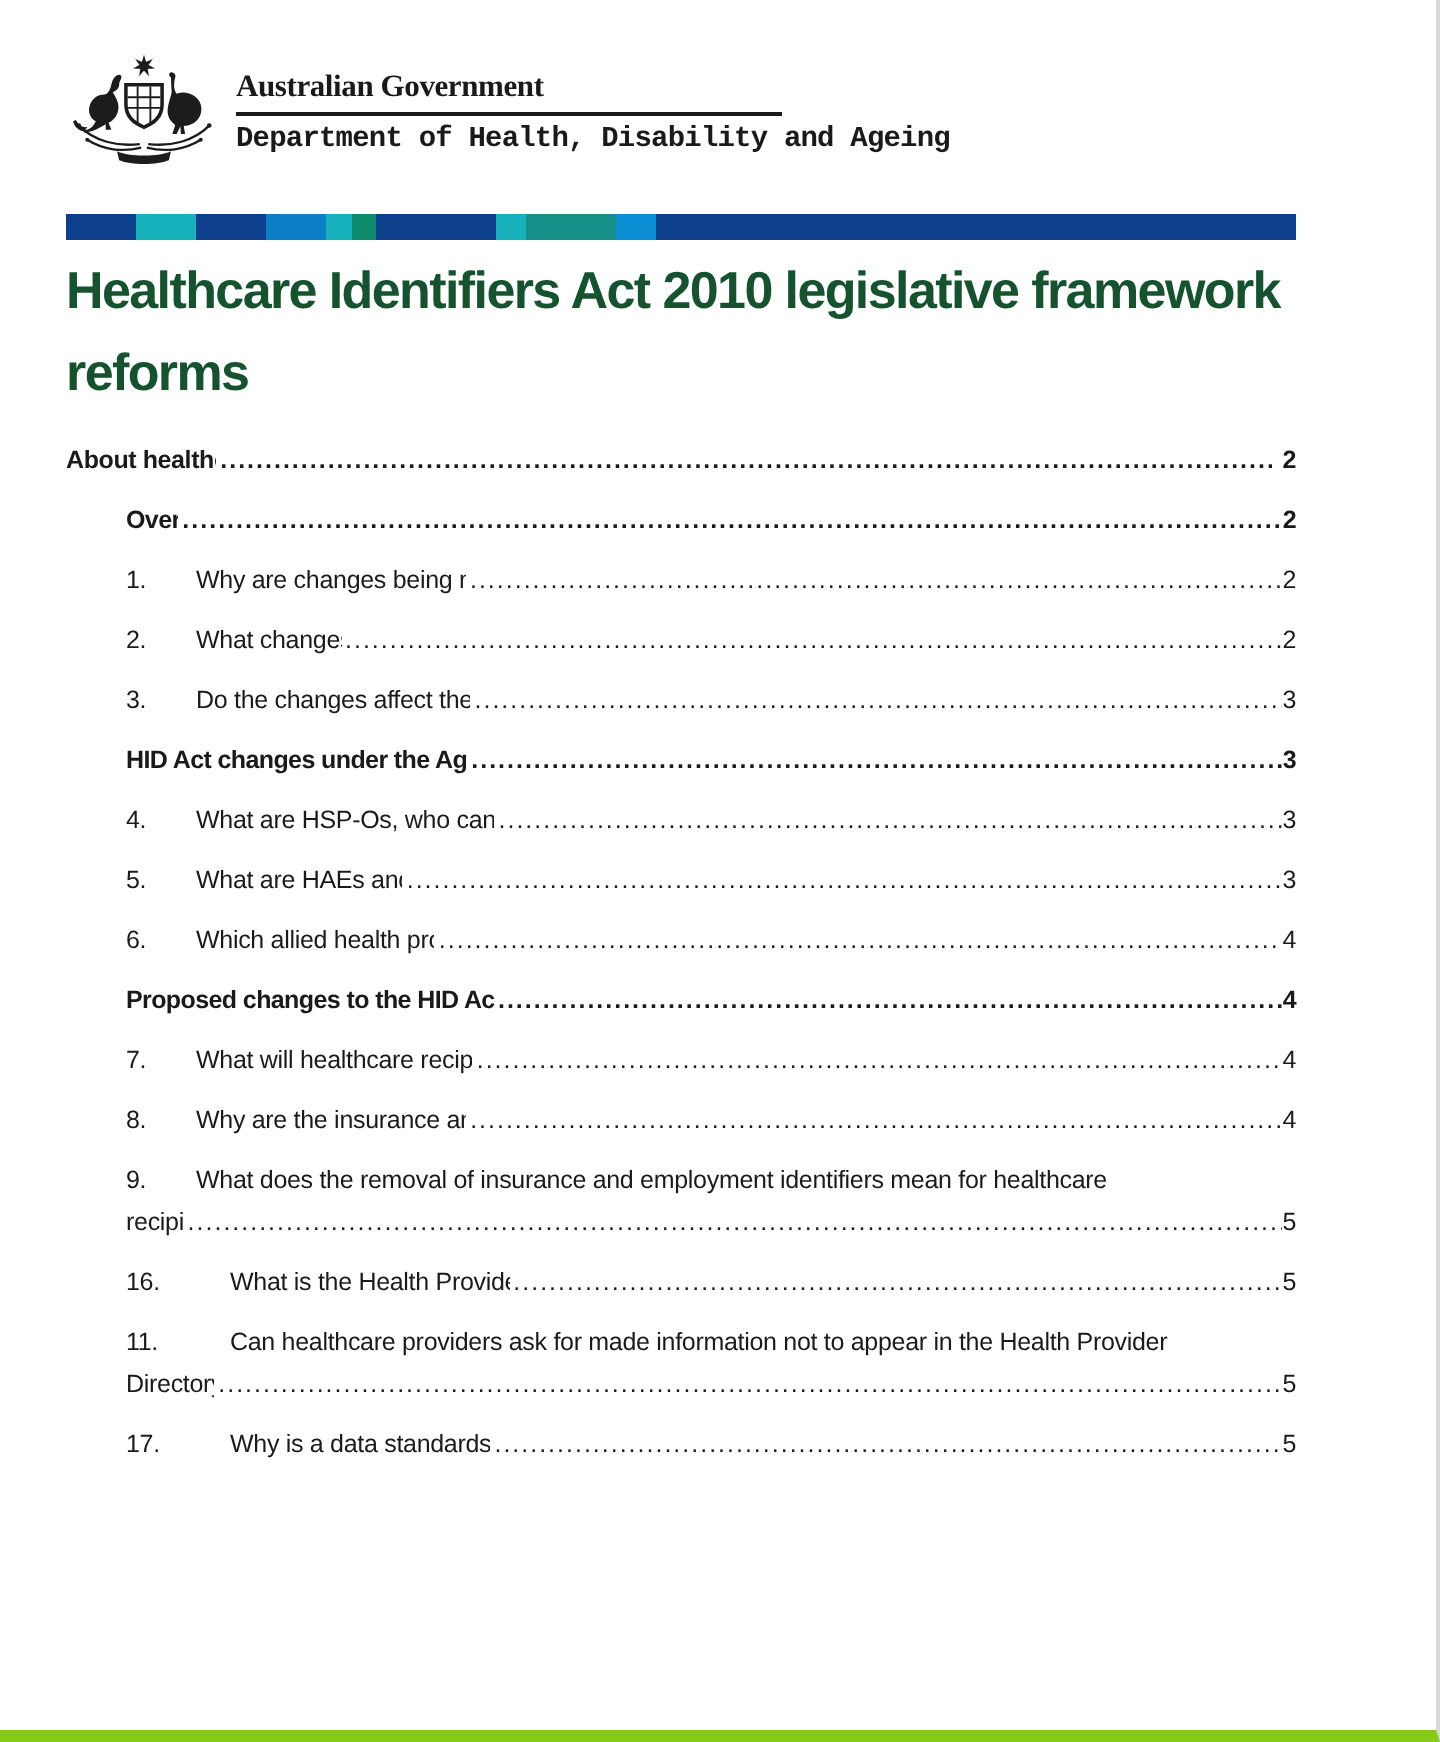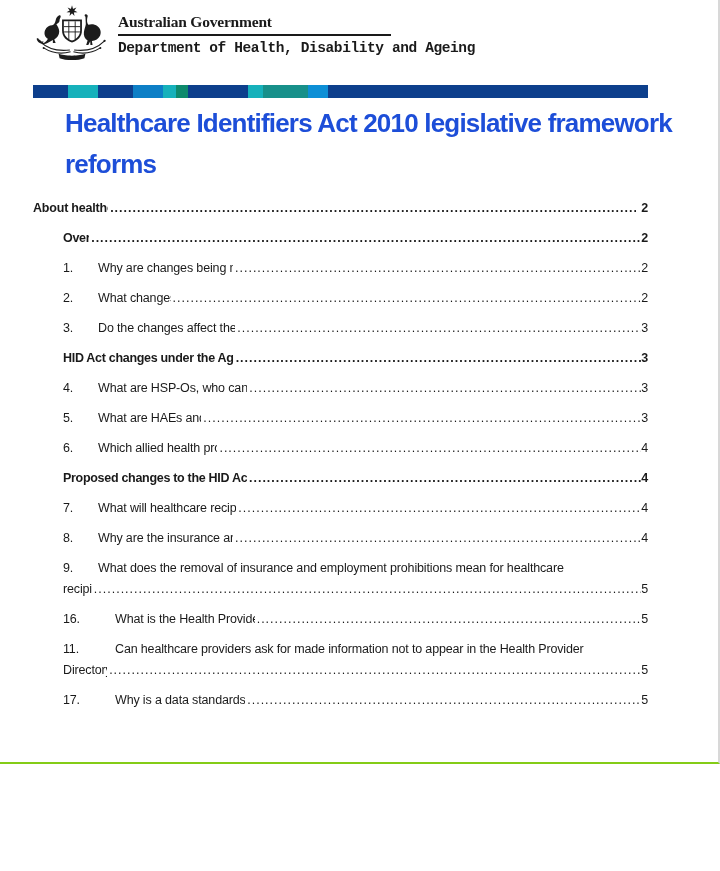--- a/index.html
+++ b/index.html
@@ -1,24 +1,24 @@
 <!DOCTYPE html>
 <html><head>
 <meta charset="utf-8">
 <style>
   html, body { margin: 0; padding: 0; background: #ffffff; }
   body { font-family: "Liberation Sans", "DejaVu Sans", sans-serif; }
   .page {
     position: relative;
-    width: 720px; height: 764px;
+    width: 720px; height: 871px;
     box-sizing: border-box;
     background: #ffffff;
     border-right: 2px solid #d8d8d8;
-    border-bottom: 2px solid #84cc16;
-    padding: 2px 0 0 33px;
+    border-bottom: 6px solid #84cc16;
+    padding: 24px 0 0 33px;
     overflow: hidden;
   }
   
   .gov-header { display: flex; align-items: flex-start; gap: 7px; height: 66px; }
   .arms { width: 78px; height: 62px; flex: none; }
   .gov-text { padding-top: 11px; font-family: "Liberation Serif", "DejaVu Serif", serif; color: #1a1a1a; }
   .gov-line1 { font-size: 15.5px; font-weight: bold; letter-spacing: -0.2px; line-height: 17px; }
   .gov-rule  { height: 2px; background: #1a1a1a; width: 273px; margin: 4px 0 4px 0; }
   .gov-line2 { font-size: 14.5px; font-weight: bold; letter-spacing: -0.4px; line-height: 16px; font-family: Liberation Mono, monospace; }
   
@@ -100,21 +100,21 @@
       <span style="background: rgb(13, 127, 198); width: 30px;"></span>
       <span style="background: rgb(22, 177, 187); width: 13px;"></span>
       <span style="background: rgb(14, 138, 109); width: 12px;"></span>
       <span style="background: rgb(13, 63, 140); width: 60px;"></span>
       <span style="background: rgb(22, 177, 187); width: 15px;"></span>
       <span style="background: rgb(23, 144, 138); width: 45px;"></span>
       <span style="background: rgb(13, 143, 214); width: 20px;"></span>
       <span class="fill" style="background: rgb(13, 63, 140);"></span>
     </div>
 
-  <h1 class="title" style="color: #1d4ed8; margin-left: 32px;">Healthcare Identifiers Act 2010 legislative framework reforms</h1>
+  <h1 class="title" style="color: #14532d;">Healthcare Identifiers Act 2010 legislative framework reforms</h1>
 
   <nav class="toc" id="toc">
       <div class="toc-entry h1">
         <div class="toc-line">
           <span class="toc-text">About healthcare identifiers</span>
           <span class="dots"></span>
           <span class="pg" style="padding-left: 5px;">2</span>
         </div>
       </div>
       <div class="toc-entry h2">
@@ -198,21 +198,21 @@
         <div class="toc-line">
           <span class="toc-num" style="width: 35px;">8.</span>
           <span class="toc-text">Why are the insurance and employment prohibitions being removed?</span>
           <span class="dots"></span>
           <span class="pg">4</span>
         </div>
       </div>
       <div class="toc-entry q">
         <div class="toc-line">
           <span class="toc-num" style="width: 35px;">9.</span>
-          <span class="toc-text">What does the removal of insurance and employment prohibitions mean for healthcare</span>
+          <span class="toc-text">What does the removal of insurance and employment identifiers mean for healthcare</span>
         </div>
         <div class="toc-line cont">
           <span class="toc-text">recipients?</span>
           <span class="dots"></span>
           <span class="pg">5</span>
         </div>
       </div>
       <div class="toc-entry q">
         <div class="toc-line">
           <span class="toc-num" style="width: 52px;">16.</span>

